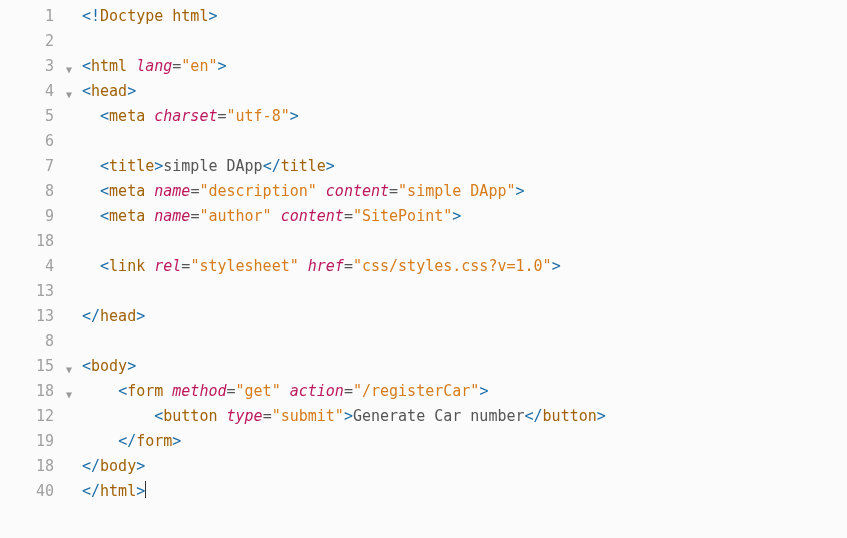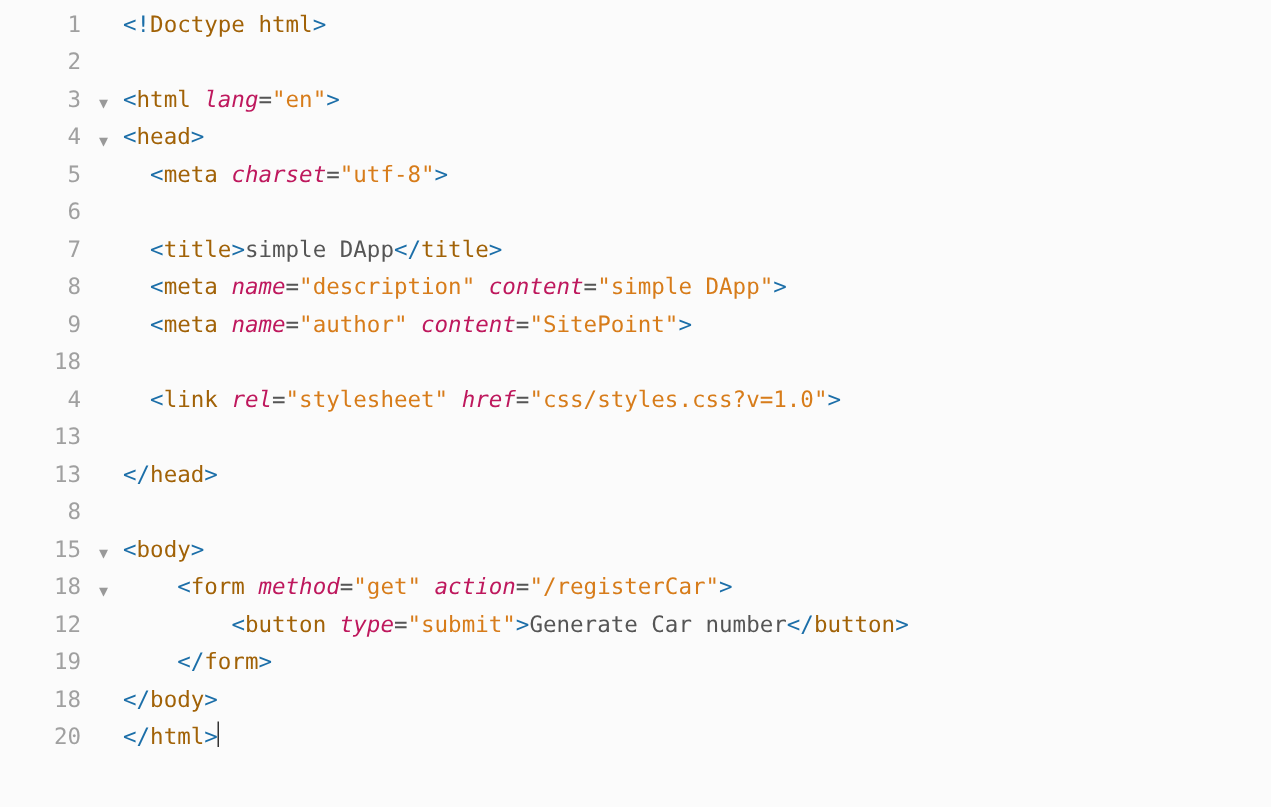--- a/index.html
+++ b/index.html
@@ -76,16 +76,16 @@
       <div class="ln"><span class="lnum">18</span></div>
       <div class="ln"><span class="lnum">4</span></div>
       <div class="ln"><span class="lnum">13</span></div>
       <div class="ln"><span class="lnum">13</span></div>
       <div class="ln"><span class="lnum">8</span></div>
       <div class="ln"><span class="lnum">15</span><span class="fold">▼</span></div>
       <div class="ln"><span class="lnum">18</span><span class="fold">▼</span></div>
       <div class="ln"><span class="lnum">12</span></div>
       <div class="ln"><span class="lnum">19</span></div>
       <div class="ln"><span class="lnum">18</span></div>
-      <div class="ln"><span class="lnum">20</span></div>
+      <div class="ln"><span class="lnum">40</span></div>
     </div>
   <div class="code" id="code"><div class="row"><span class="punct">&lt;!</span><span class="tag-b">Doctype</span> <span class="tag-b">html</span><span class="punct">&gt;</span></div><div class="row">&nbsp;</div><div class="row"><span class="punct">&lt;</span><span class="tag-b">html</span> <span class="attr">lang</span><span class="txt">=</span><span class="str">"en"</span><span class="punct">&gt;</span></div><div class="row"><span class="punct">&lt;</span><span class="tag-b">head</span><span class="punct">&gt;</span></div><div class="row">  <span class="punct">&lt;</span><span class="tag-b">meta</span> <span class="attr">charset</span><span class="txt">=</span><span class="str">"utf-8"</span><span class="punct">&gt;</span></div><div class="row">&nbsp;</div><div class="row">  <span class="punct">&lt;</span><span class="tag-b">title</span><span class="punct">&gt;</span><span class="txt">simple DApp</span><span class="punct">&lt;/</span><span class="tag-b">title</span><span class="punct">&gt;</span></div><div class="row">  <span class="punct">&lt;</span><span class="tag-b">meta</span> <span class="attr">name</span><span class="txt">=</span><span class="str">"description"</span> <span class="attr">content</span><span class="txt">=</span><span class="str">"simple DApp"</span><span class="punct">&gt;</span></div><div class="row">  <span class="punct">&lt;</span><span class="tag-b">meta</span> <span class="attr">name</span><span class="txt">=</span><span class="str">"author"</span> <span class="attr">content</span><span class="txt">=</span><span class="str">"SitePoint"</span><span class="punct">&gt;</span></div><div class="row">&nbsp;</div><div class="row">  <span class="punct">&lt;</span><span class="tag-b">link</span> <span class="attr">rel</span><span class="txt">=</span><span class="str">"stylesheet"</span> <span class="attr">href</span><span class="txt">=</span><span class="str">"css/styles.css?v=1.0"</span><span class="punct">&gt;</span></div><div class="row">&nbsp;</div><div class="row"><span class="punct">&lt;/</span><span class="tag-b">head</span><span class="punct">&gt;</span></div><div class="row">&nbsp;</div><div class="row"><span class="punct">&lt;</span><span class="tag-b">body</span><span class="punct">&gt;</span></div><div class="row">    <span class="punct">&lt;</span><span class="tag-b">form</span> <span class="attr">method</span><span class="txt">=</span><span class="str">"get"</span> <span class="attr">action</span><span class="txt">=</span><span class="str">"/registerCar"</span><span class="punct">&gt;</span></div><div class="row">        <span class="punct">&lt;</span><span class="tag-b">button</span> <span class="attr">type</span><span class="txt">=</span><span class="str">"submit"</span><span class="punct">&gt;</span><span class="txt">Generate Car number</span><span class="punct">&lt;/</span><span class="tag-b">button</span><span class="punct">&gt;</span></div><div class="row">    <span class="punct">&lt;/</span><span class="tag-b">form</span><span class="punct">&gt;</span></div><div class="row"><span class="punct">&lt;/</span><span class="tag-b">body</span><span class="punct">&gt;</span></div><div class="row"><span class="punct">&lt;/</span><span class="tag-b">html</span><span class="punct">&gt;</span><span class="cursor"></span></div></div>
 </div>
 
 </body></html>

